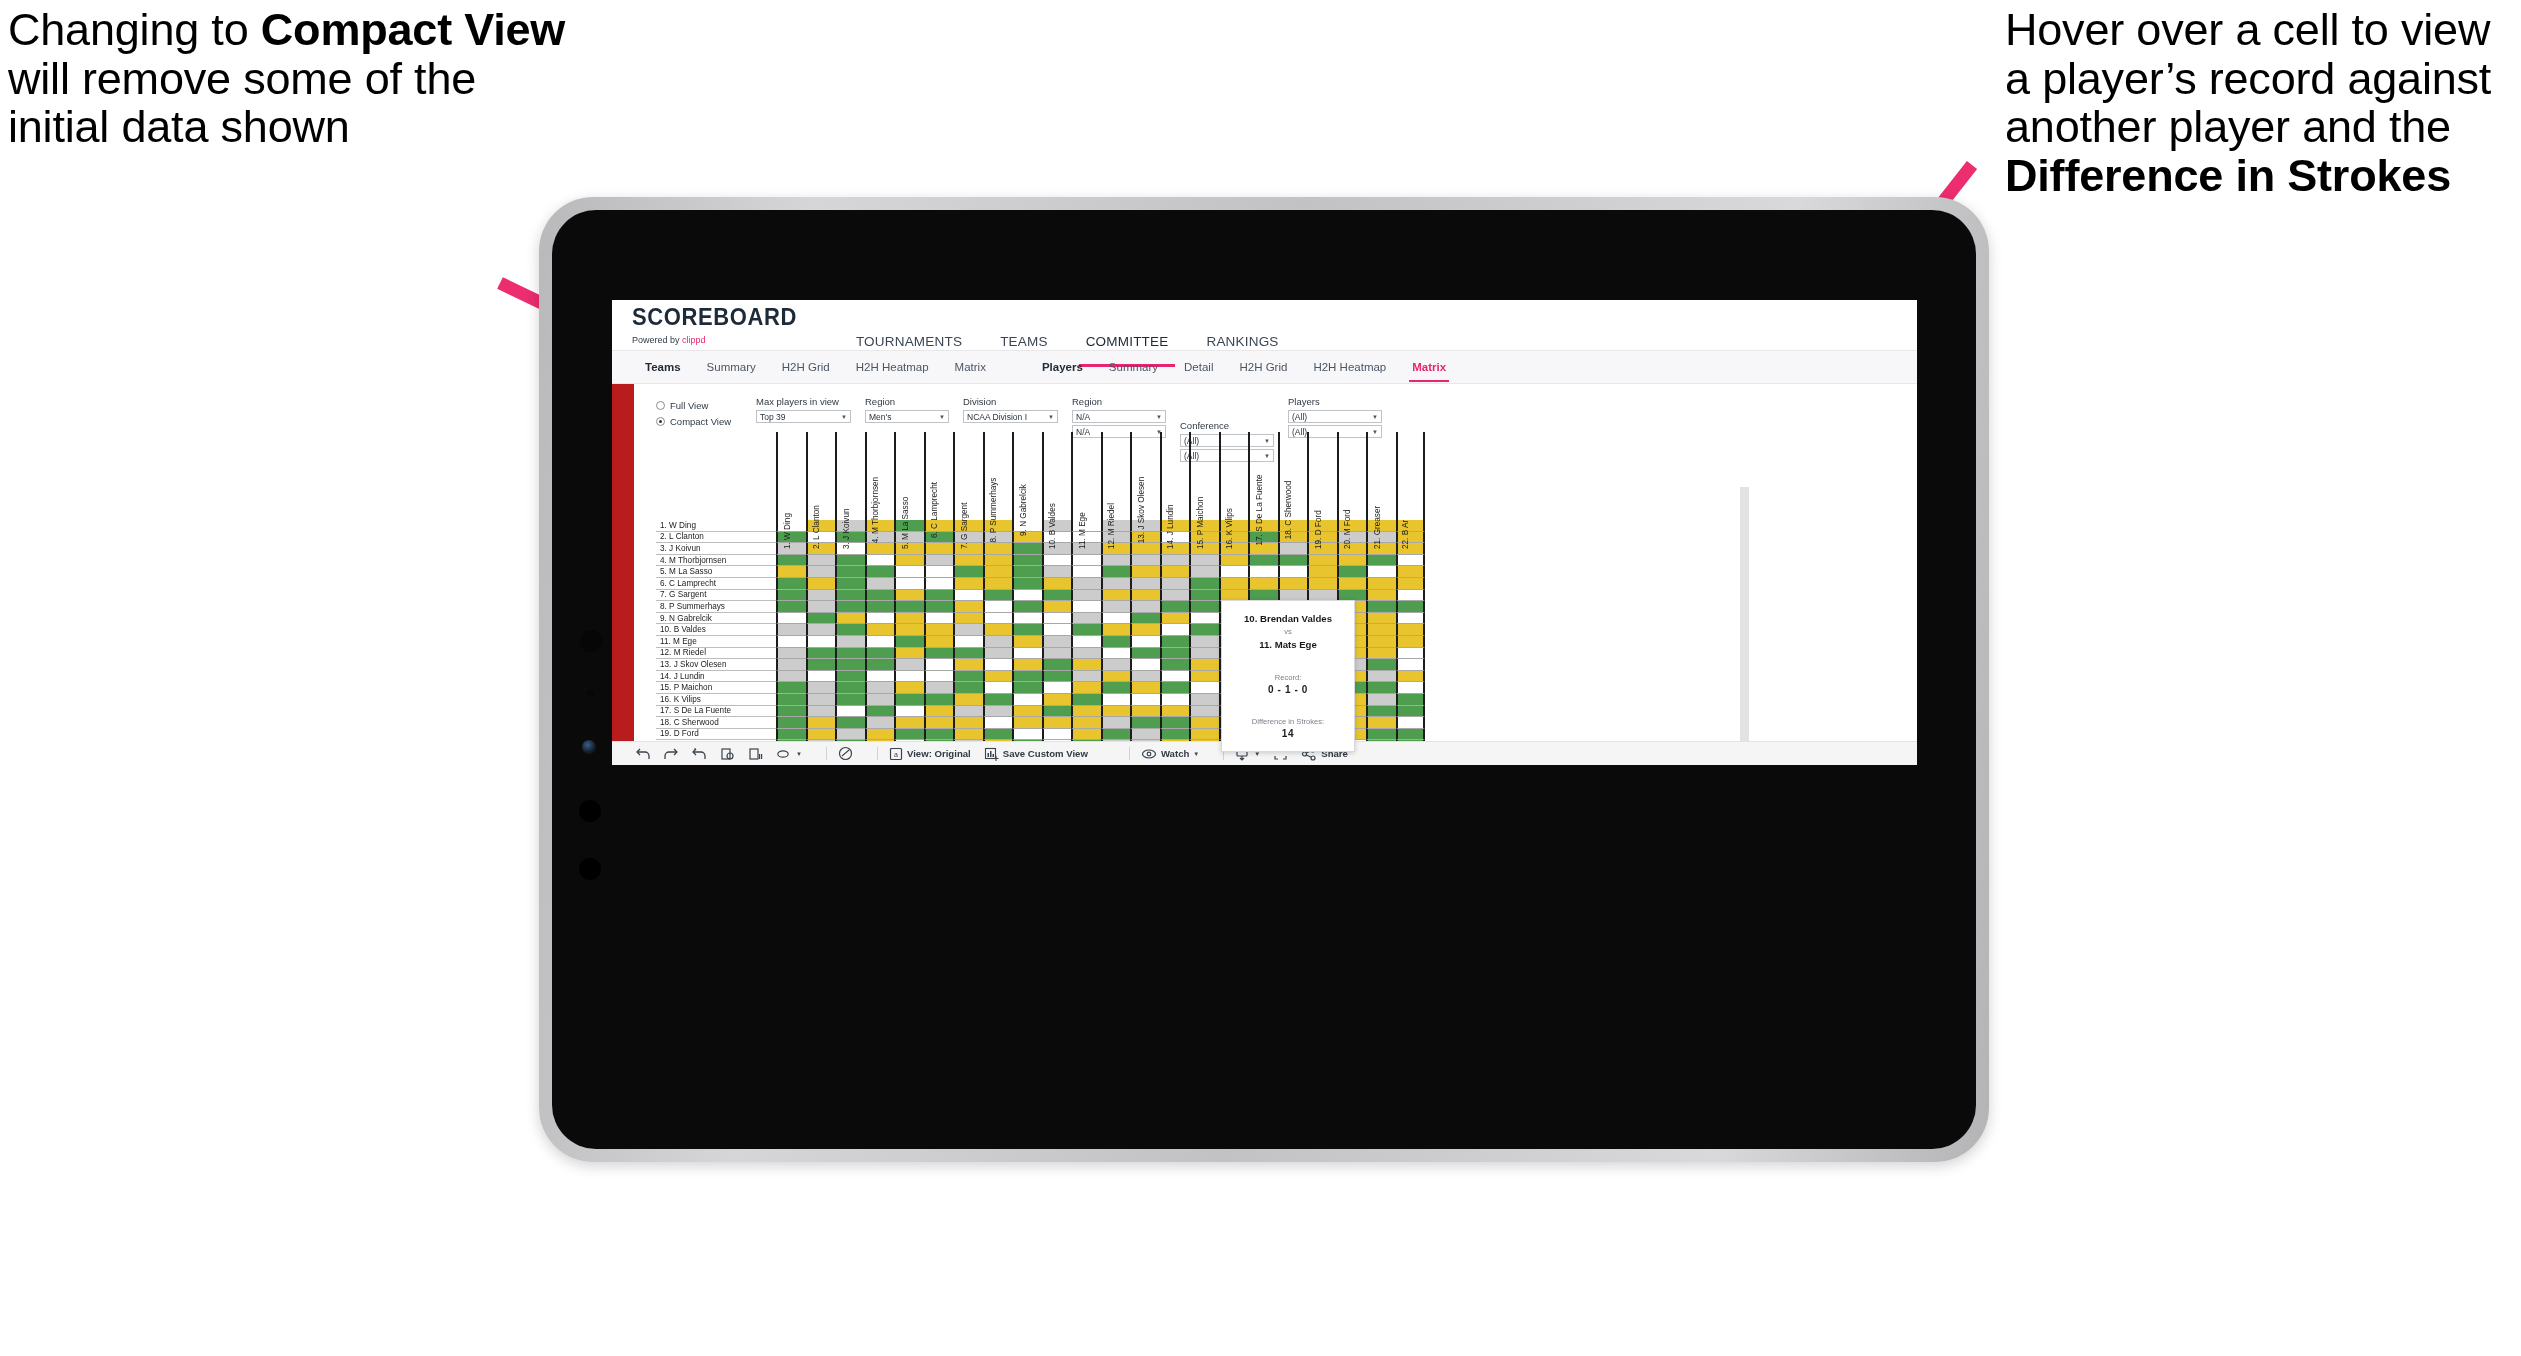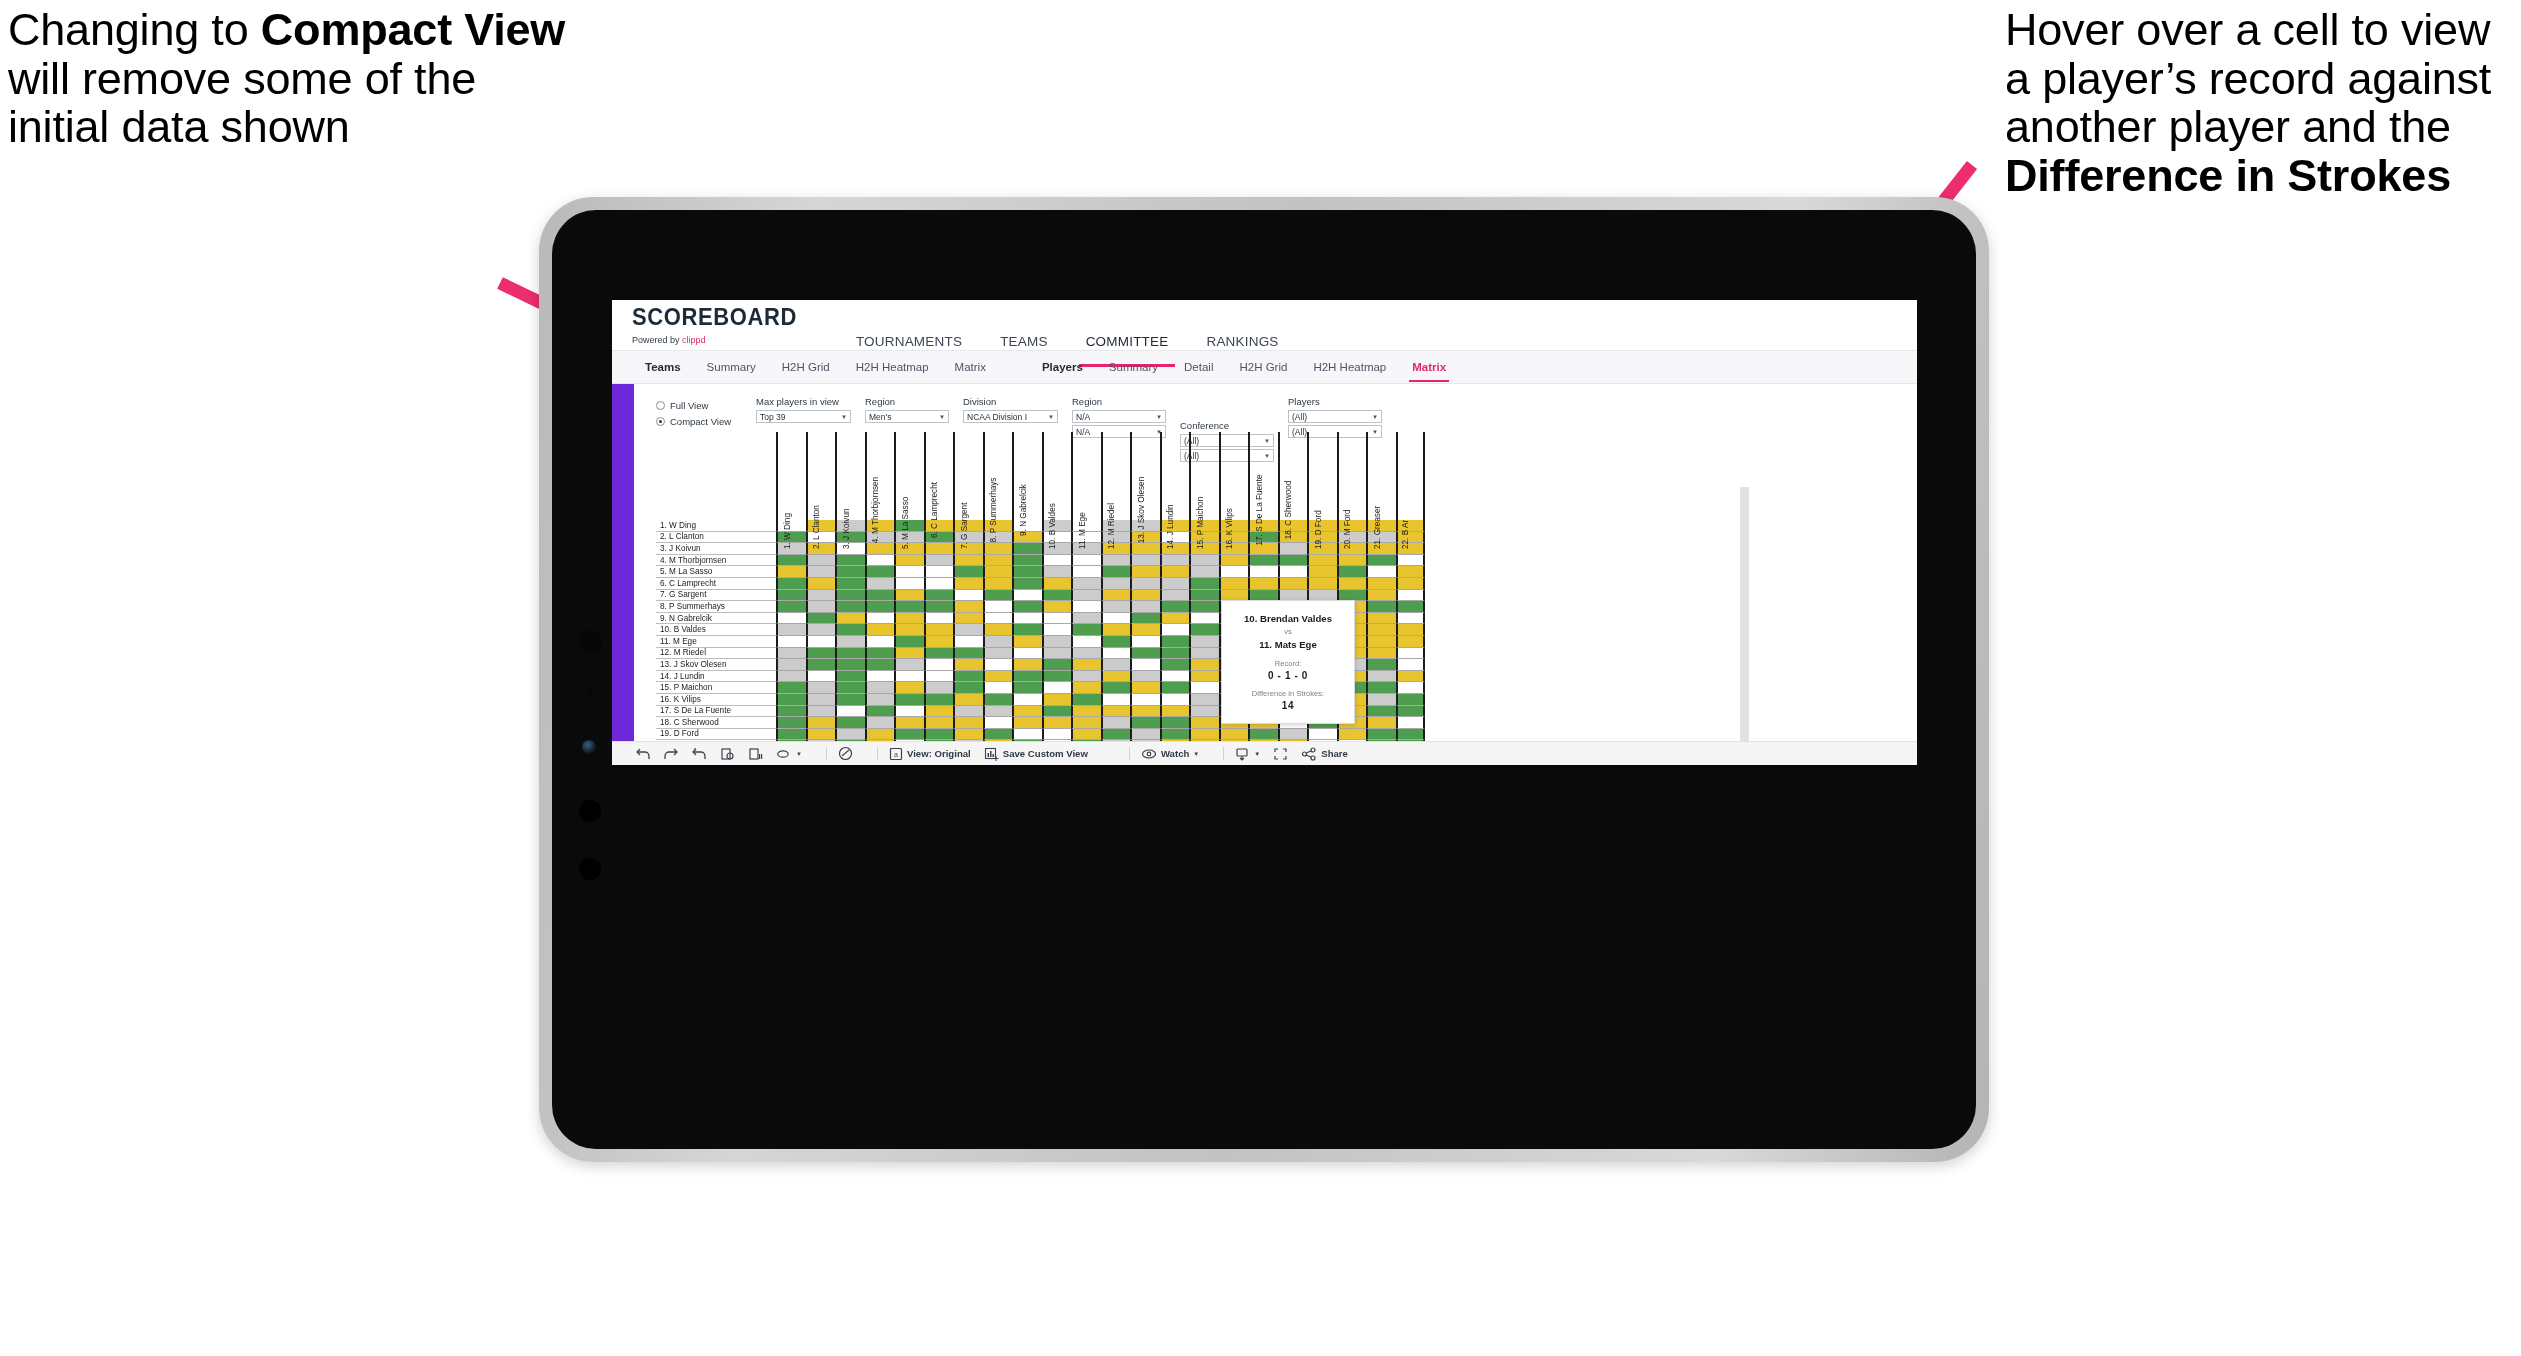--- a/index.html
+++ b/index.html
@@ -53,21 +53,21 @@
   #subnav{height:33px;background:#f7f7f9;border-bottom:1px solid #e8e8ea;
     display:flex;align-items:center;padding-left:20px;box-sizing:border-box;}
   .subnav-item{font-size:11.5px;color:#4a5665;padding:0 13px;height:33px;display:flex;
     align-items:center;position:relative;}
   .subnav-item.group{font-weight:700;color:#222c38;}
   .subnav-item.sel{color:#e6266f;font-weight:600;}
   .subnav-item.sel::after{content:"";position:absolute;left:10px;right:10px;bottom:2px;height:2px;background:#e6266f;}
   .subnav-gap{width:30px;}
 
   
-  #sheet{position:relative;height:381px;background:#6d28d9;padding-left:45px;}
+  #sheet{position:relative;height:381px;background:#b91c1c;padding-left:45px;}
   #sheet-inner{position:absolute;left:22px;top:0;right:0;bottom:0;background:#fff;}
 
   #filters{display:flex;padding:12px 0 6px 22px;box-sizing:border-box;height:48px;}
   .fcol{margin-right:14px;}
   .flabel{font-size:9.5px;color:#2f3944;margin-bottom:3px;white-space:nowrap;}
   .fsel{height:13px;border:1px solid #bfc3c8;background:#fff;font-size:8.5px;color:#2a333d;
     display:flex;align-items:center;padding:0 3px;box-sizing:border-box;position:relative;margin-bottom:2px;}
   .fsel .caret{position:absolute;right:3px;font-size:6px;color:#555;}
   .w-radio{width:86px;padding-top:4px;}
   .radio-row{display:flex;align-items:center;font-size:9.5px;color:#2f3944;margin-bottom:5px;}
@@ -105,21 +105,21 @@
   #vscroll{position:absolute;right:168px;top:55px;width:9px;height:300px;background:#e2e2e4;}
   #hscroll-track{position:absolute;left:142px;right:12px;bottom:4px;height:9px;background:#f2f2f3;}
   #hscroll-thumb{position:absolute;left:0;top:0;width:76%;height:9px;background:#dedee0;}
 
   
   #tooltip{position:absolute;left:565px;top:168px;width:120px;background:#fff;
     border:1px solid #d9d9dc;box-shadow:0 1px 5px rgba(0,0,0,.18);padding:11px 6px 12px;
     text-align:center;z-index:9;}
   .tt-name{font-size:9.6px;font-weight:700;color:#1b1b1b;line-height:13px;}
   .tt-vs{font-size:7.6px;color:#7b828a;margin:2px 0;}
-  .tt-lbl{font-size:7.6px;color:#7b828a;margin-top:8px;}
+  .tt-lbl{font-size:7.6px;color:#7b828a;margin-top:22px;}
   .tt-val{font-size:10px;font-weight:700;color:#1b1b1b;margin-top:2px;letter-spacing:.6px;}
 
   
   #toolbar{position:absolute;left:0;right:0;bottom:0;height:24px;background:#f5f5f6;
     border-top:1px solid #e2e2e4;display:flex;align-items:center;padding-left:24px;box-sizing:border-box;}
   .tb{display:flex;align-items:center;font-size:9.6px;color:#313a44;margin-right:13px;}
   .tb svg{display:block;}
   .tb-lbl{margin-left:4px;font-weight:600;}
   .tb-div{width:1px;height:13px;background:#cfd2d6;margin:0 11px;}
   .tb-caret{margin-left:4px;font-size:6px;color:#444;}

